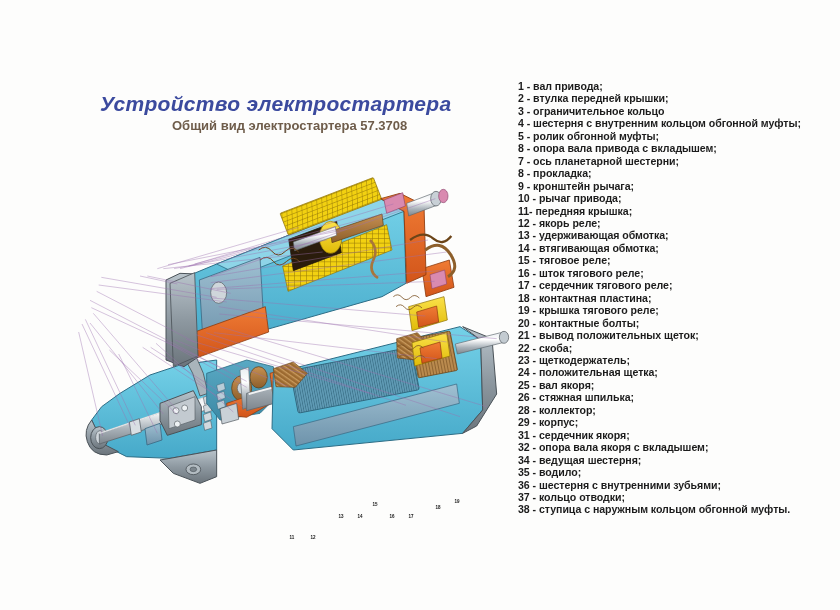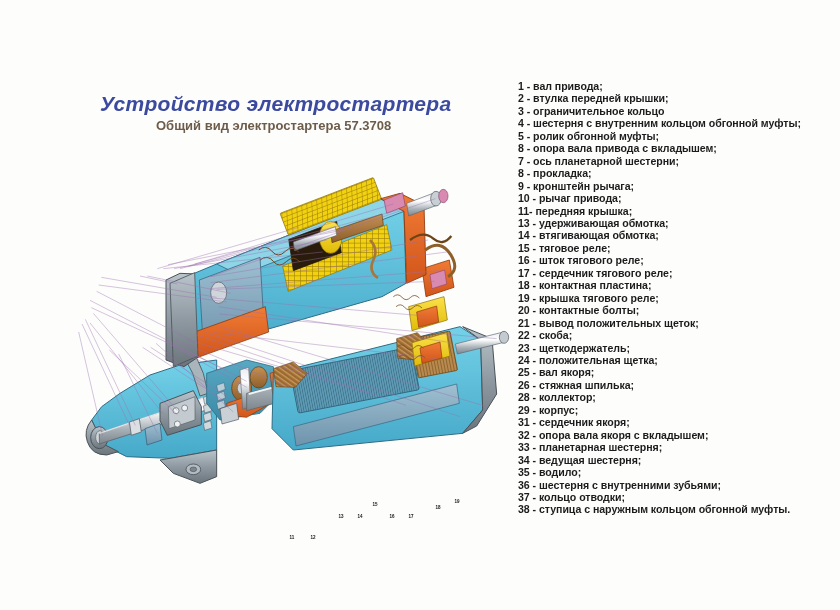--- a/index.html
+++ b/index.html
@@ -13,21 +13,21 @@
   }
   #page{position:absolute;inset:0;}
 
   
   .title{
     position:absolute;left:100px;top:92px;
     font-size:21px;font-weight:bold;font-style:italic;
     color:#3b4a9e;letter-spacing:.3px;white-space:nowrap;
   }
   .subtitle{
-    position:absolute;left:156px;top:118px;
+    position:absolute;left:172px;top:118px;
     font-size:13px;font-weight:bold;
     color:#6e5c4a;white-space:nowrap;
   }
 
   
   .legend{
     position:absolute;left:518px;top:80px;width:312px;
   }
   .legend-item{
     font-size:10.6px;font-weight:bold;color:#1c1c1c;
@@ -339,39 +339,39 @@
       <div class="legend-item">2 - втулка передней крышки;</div>
       <div class="legend-item">3  - ограничительное кольцо</div>
       <div class="legend-item">4 - шестерня с внутренним кольцом обгонной муфты;</div>
       <div class="legend-item">5 - ролик обгонной муфты;</div>
       <div class="legend-item">8 - опора вала привода с вкладышем;</div>
       <div class="legend-item">7 - ось планетарной шестерни;</div>
       <div class="legend-item">8 - прокладка;</div>
       <div class="legend-item">9 - кронштейн рычага;</div>
       <div class="legend-item">10 - рычаг привода;</div>
       <div class="legend-item">11- передняя крышка;</div>
+      <div class="legend-item">12 - якорь реле;</div>
       <div class="legend-item">13 - удерживающая обмотка;</div>
       <div class="legend-item">14 - втягивающая обмотка;</div>
       <div class="legend-item">15 - тяговое реле;</div>
       <div class="legend-item">16 - шток тягового реле;</div>
       <div class="legend-item">17 - сердечник тягового реле;</div>
       <div class="legend-item">18 - контактная пластина;</div>
       <div class="legend-item">19 - крышка тягового реле;</div>
       <div class="legend-item">20 - контактные болты;</div>
       <div class="legend-item">21 -  вывод положительных щеток;</div>
       <div class="legend-item">22 - скоба;</div>
       <div class="legend-item">23 - щеткодержатель;</div>
       <div class="legend-item">24 - положительная щетка;</div>
       <div class="legend-item">25 - вал якоря;</div>
       <div class="legend-item">26 - стяжная шпилька;</div>
       <div class="legend-item">28 - коллектор;</div>
       <div class="legend-item">29 - корпус;</div>
       <div class="legend-item">31 - сердечник якоря;</div>
       <div class="legend-item">32 - опора вала якоря с вкладышем;</div>
-      <div class="legend-item">33 - планетарная шестерня;</div>
       <div class="legend-item">34 - ведущая шестерня;</div>
       <div class="legend-item">35 - водило;</div>
       <div class="legend-item">36 - шестерня с внутренними зубьями;</div>
       <div class="legend-item">37 - кольцо отводки;</div>
       <div class="legend-item">38 - ступица с наружным кольцом обгонной муфты.</div>
     </div>
 
 </div>
 
 </body></html>

